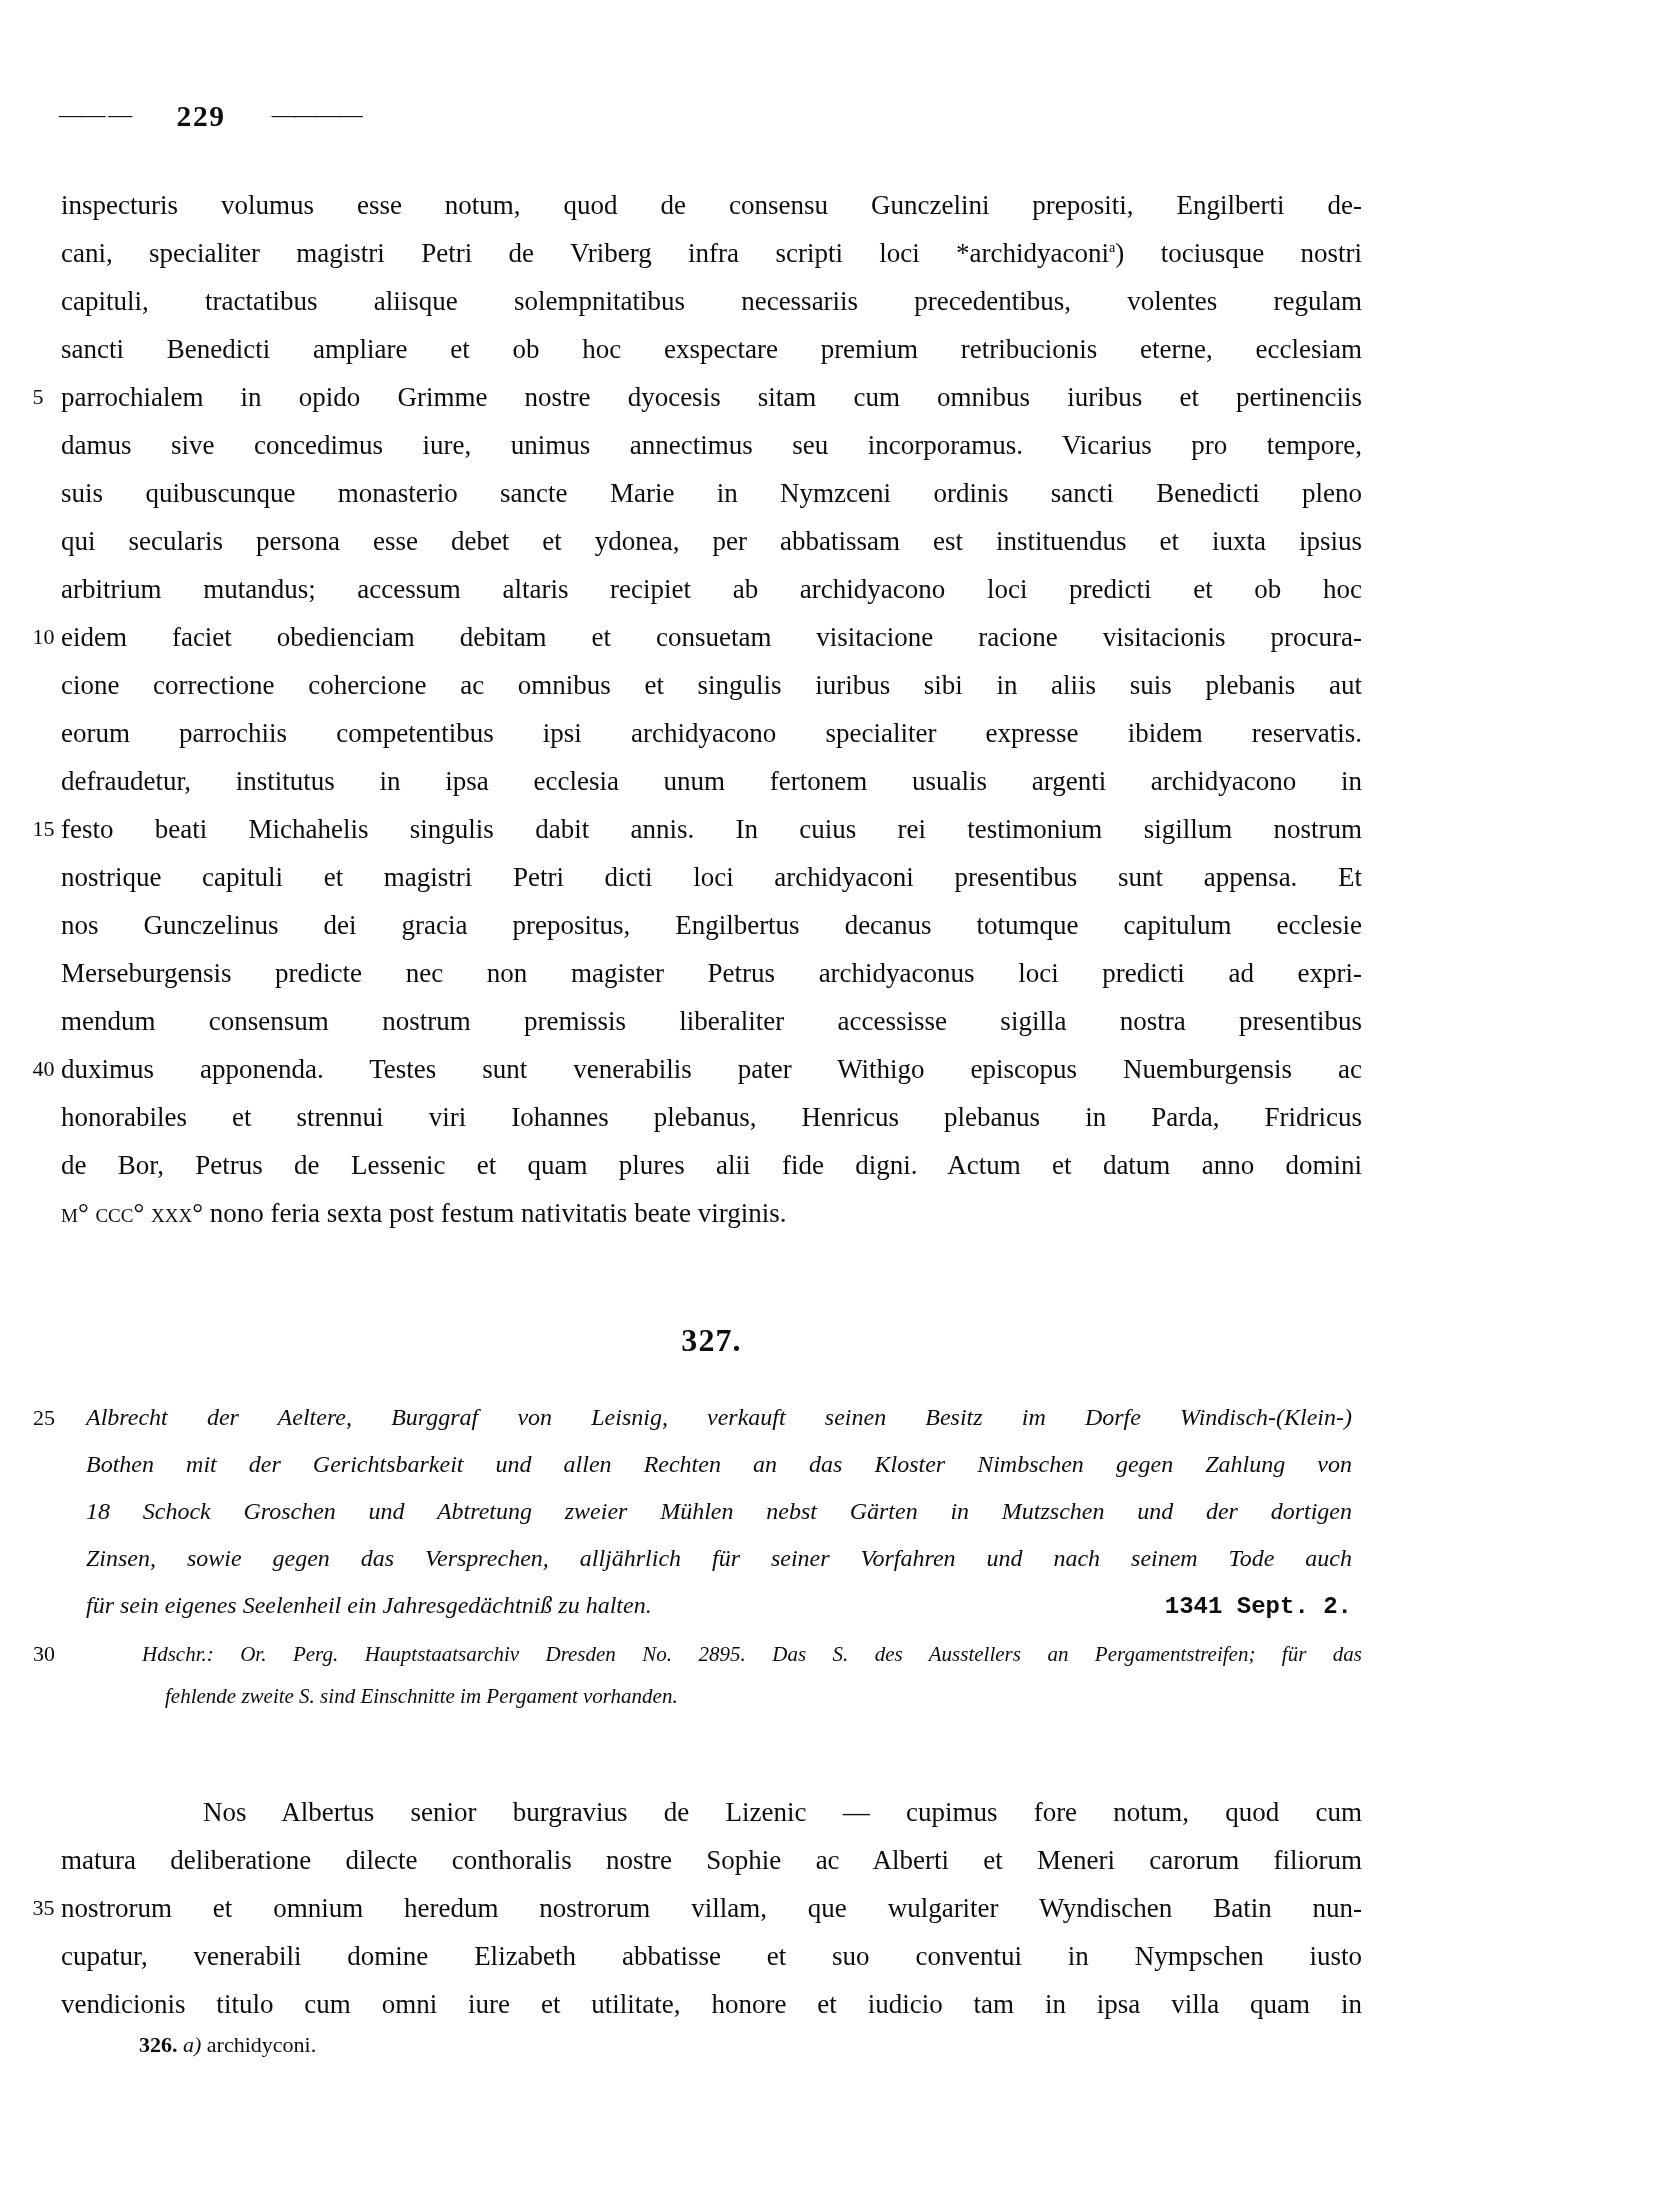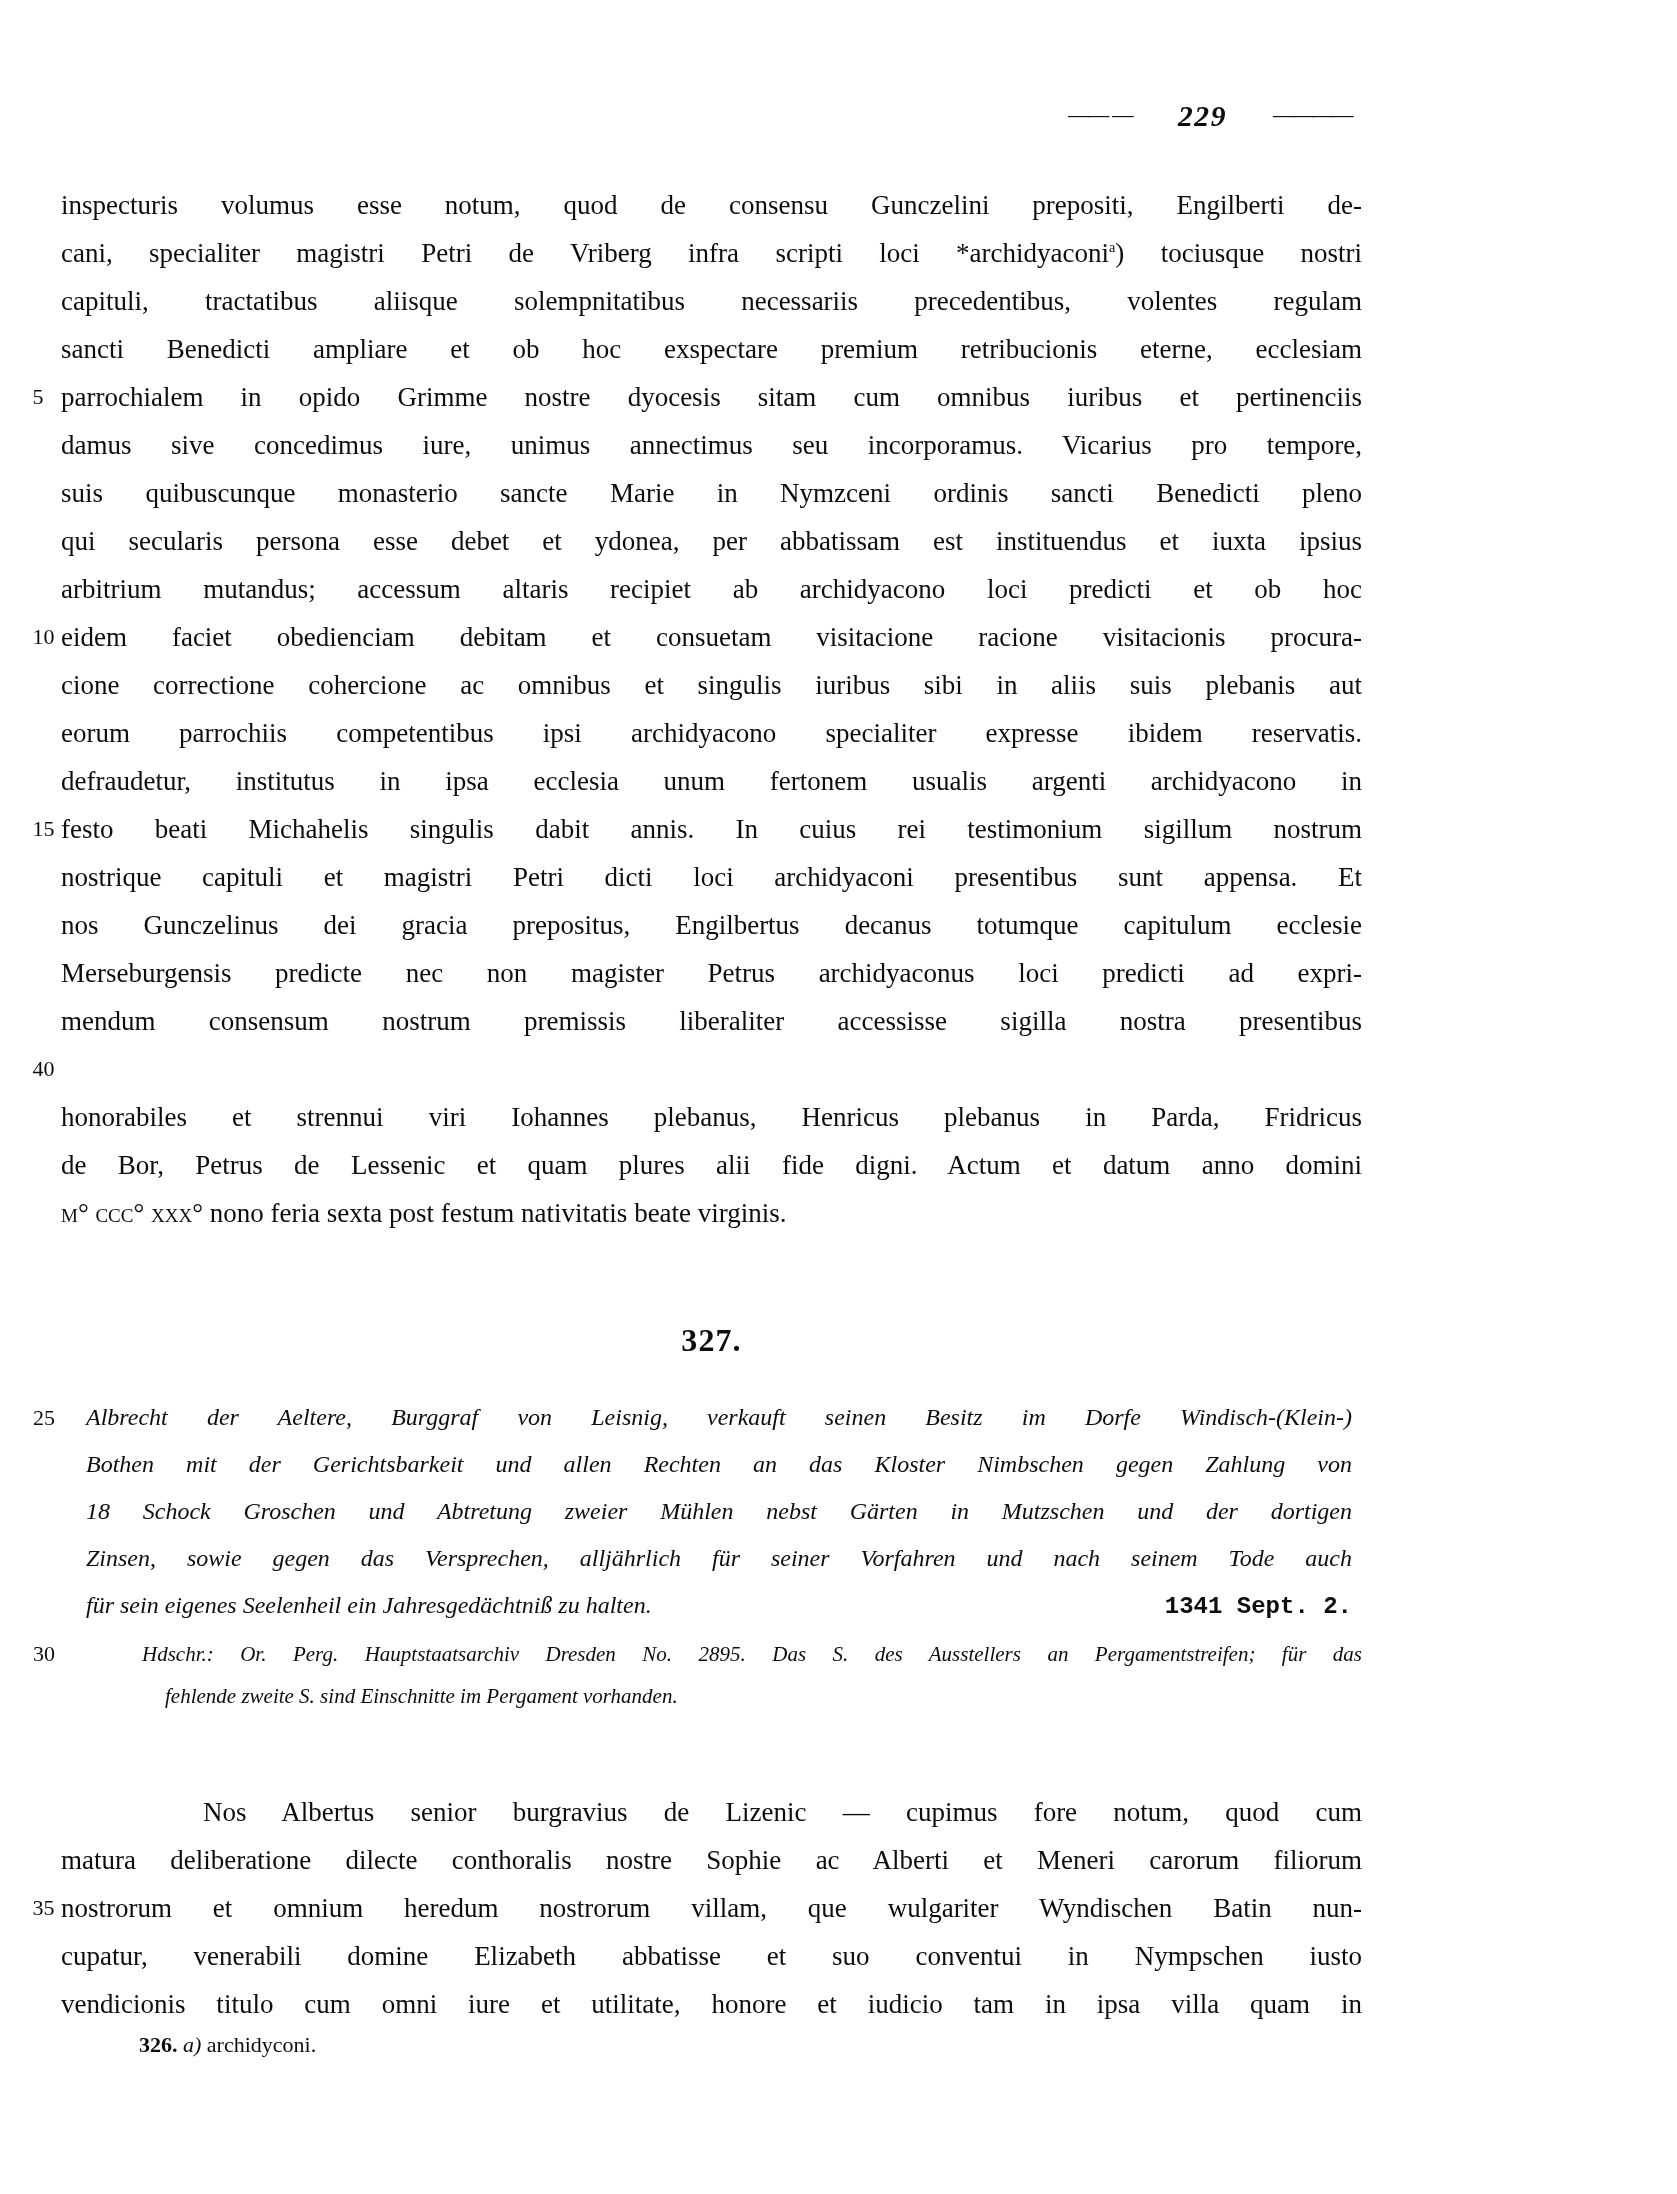--- a/index.html
+++ b/index.html
@@ -6,24 +6,23 @@
   html,body { background:#ffffff; }
   body {
     position:relative;
     width:1677px; height:2194px;
     font-family:"Liberation Serif", serif;
     color:#0d0d0d;
     overflow:hidden;
   }
   
   .pagehead {
-    position:absolute; top:100px; left:51px; width:1301px;
-    text-align:right; font-size:29.5px; font-weight:700;
+    position:absolute; top:100px; left:59px; width:1301px;
+    text-align:left; font-size:29.5px; font-weight:700;
     letter-spacing:1.6px;
-    font-style:italic;
   }
   .pagehead .dash {
     font-weight:400; font-size:24px; letter-spacing:-1.6px;
     position:relative; top:-4.4px; color:#151515;
   }
   .pagehead .dash.left  { margin-right:46px; }
   .pagehead .dash.right { margin-left:46px; }
   
   .col { position:absolute; left:61px; width:1301px; }
   .line {
@@ -98,21 +97,21 @@
   <div class="line"><span>arbitrium mutandus; accessum altaris recipiet ab archidyacono loci predicti et ob hoc</span></div>
   <div class="line"><span class="mnum">10</span><span>eidem faciet obedienciam debitam et consuetam visitacione racione visitacionis procura-</span></div>
   <div class="line"><span>cione correctione cohercione ac omnibus et singulis iuribus sibi in aliis suis plebanis aut</span></div>
   <div class="line"><span>eorum parrochiis competentibus ipsi archidyacono specialiter expresse ibidem reservatis.</span></div>
   <div class="line"><span>defraudetur, institutus in ipsa ecclesia unum fertonem usualis argenti archidyacono in</span></div>
   <div class="line"><span class="mnum">15</span><span>festo beati Michahelis singulis dabit annis.  In cuius rei testimonium sigillum nostrum</span></div>
   <div class="line"><span>nostrique capituli et magistri Petri dicti loci archidyaconi presentibus sunt appensa.  Et</span></div>
   <div class="line"><span>nos Gunczelinus dei gracia prepositus, Engilbertus decanus totumque capitulum ecclesie</span></div>
   <div class="line"><span>Merseburgensis predicte nec non magister Petrus archidyaconus loci predicti ad expri-</span></div>
   <div class="line"><span>mendum consensum nostrum premissis liberaliter accessisse sigilla nostra presentibus</span></div>
-  <div class="line"><span class="mnum">40</span></div>
+  <div class="line"><span class="mnum">40</span><span>duximus apponenda.  Testes sunt venerabilis pater Withigo episcopus Nuemburgensis ac</span></div>
   <div class="line"><span>honorabiles et strennui viri Iohannes plebanus, Henricus plebanus in Parda, Fridricus</span></div>
   <div class="line"><span>de Bor, Petrus de Lessenic et quam plures alii fide digni.  Actum et datum anno domini</span></div>
   <div class="line no-just"><span class="smallcaps">m° ccc° xxx°</span> <span>nono feria sexta post festum nativitatis beate virginis.</span></div>
 </div>
 
 <div class="heading327">327.</div>
 
 <div class="summary">
   <div class="gline"><span class="mnum">25</span><span>Albrecht der Aeltere, Burggraf von Leisnig, verkauft seinen Besitz im Dorfe Windisch-(Klein-)</span></div>
   <div class="gline"><span>Bothen mit der Gerichtsbarkeit und allen Rechten an das Kloster Nimbschen gegen Zahlung von</span></div>

